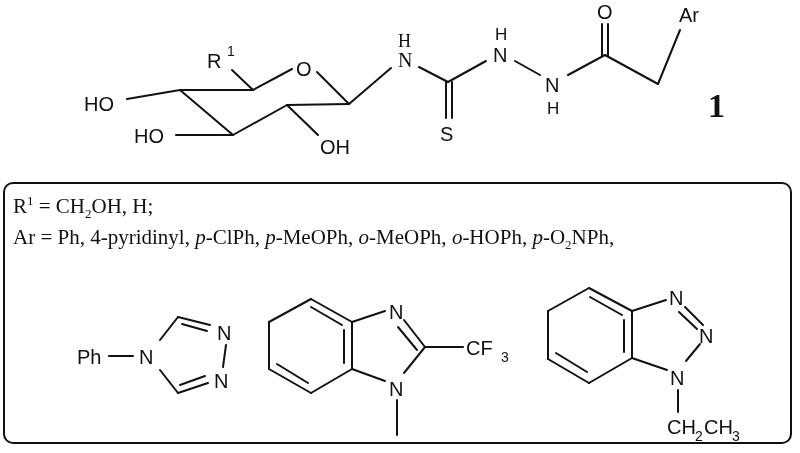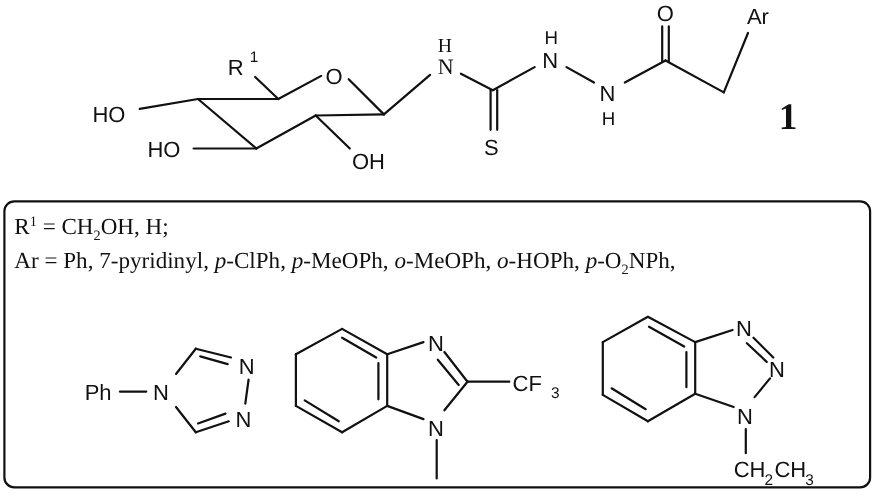--- a/index.html
+++ b/index.html
@@ -66,21 +66,21 @@
   <text class="num" x="708" y="117">1</text>
 </svg>
 
 <div class="box"></div>
 
 <div class="line" style="top:193px">
   <span>R</span><sup>1</sup><span> = CH</span><sub>2</sub><span>OH,  H;</span>
 </div>
 
 <div class="line" style="top:225px">
-  <span>Ar = Ph, 7-pyridinyl, </span><span class="it">p</span><span>-ClPh, </span><span class="it">p</span><span>-MeOPh, </span><span class="it">o</span><span>-MeOPh, </span><span class="it">o</span><span>-HOPh, </span><span class="it">p</span><span>-O</span><sub>2</sub><span>NPh,</span>
+  <span>Ar = Ph, 4-pyridinyl, </span><span class="it">p</span><span>-ClPh, </span><span class="it">p</span><span>-MeOPh, </span><span class="it">o</span><span>-MeOPh, </span><span class="it">o</span><span>-HOPh, </span><span class="it">p</span><span>-O</span><sub>2</sub><span>NPh,</span>
 </div>
 
 <svg width="800" height="453" style="pointer-events:none">
 
   <g>
     <line class="bond" x1="109" y1="356" x2="133" y2="356"></line>
     <line class="bond" x1="160" y1="340" x2="178" y2="317"></line>
     <line class="bond" x1="178" y1="317" x2="210" y2="325"></line>
     <line class="bond" x1="182" y1="324" x2="207" y2="331"></line>
     <line class="bond" x1="226" y1="345" x2="223" y2="367"></line>

